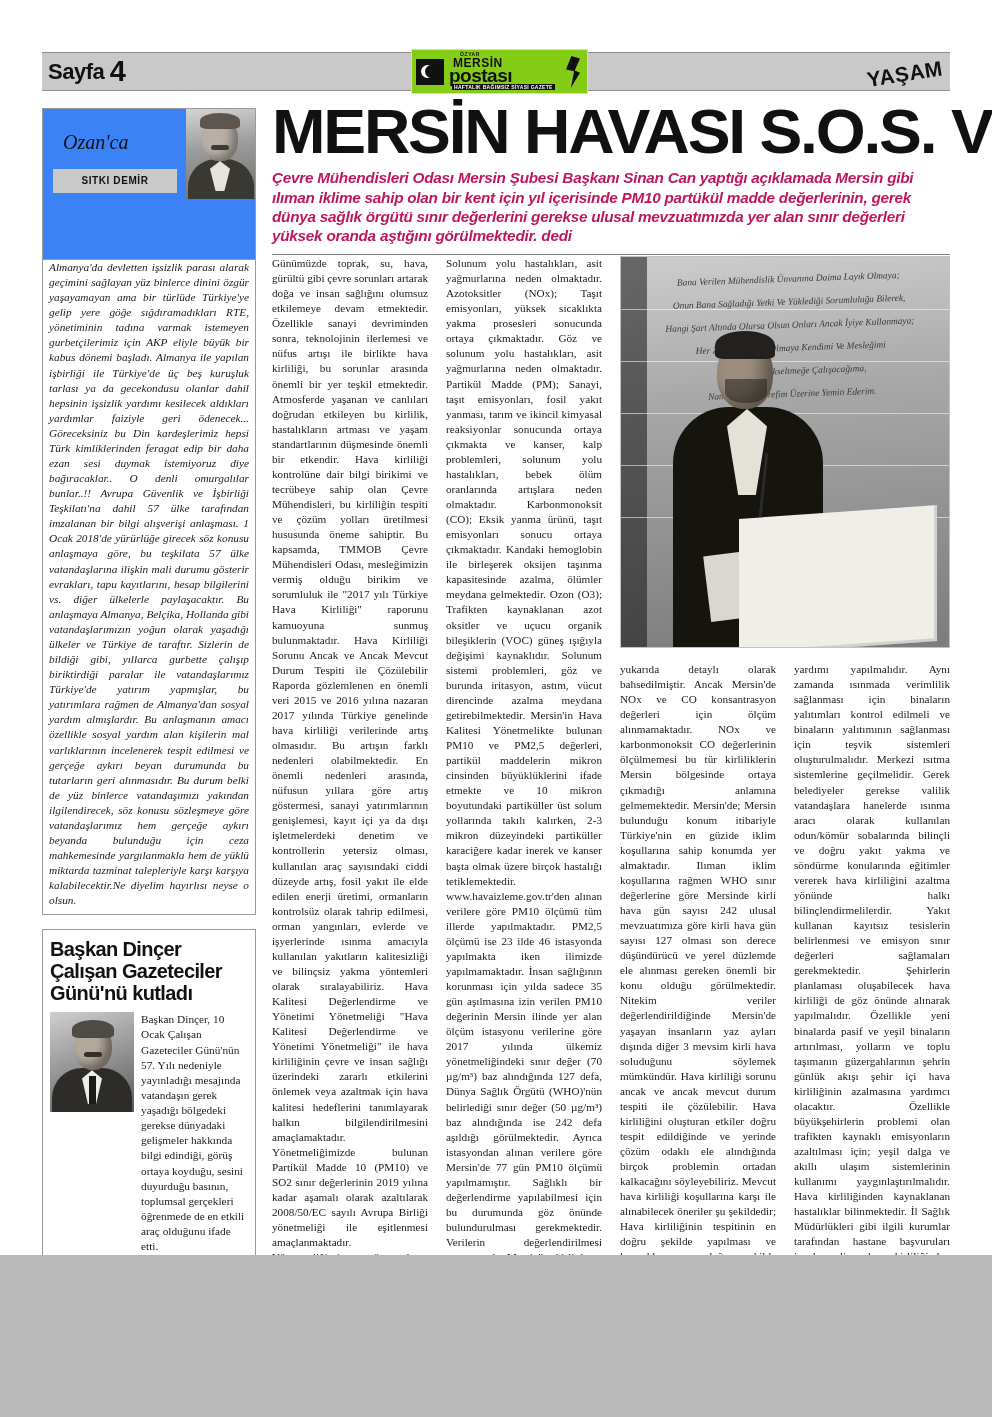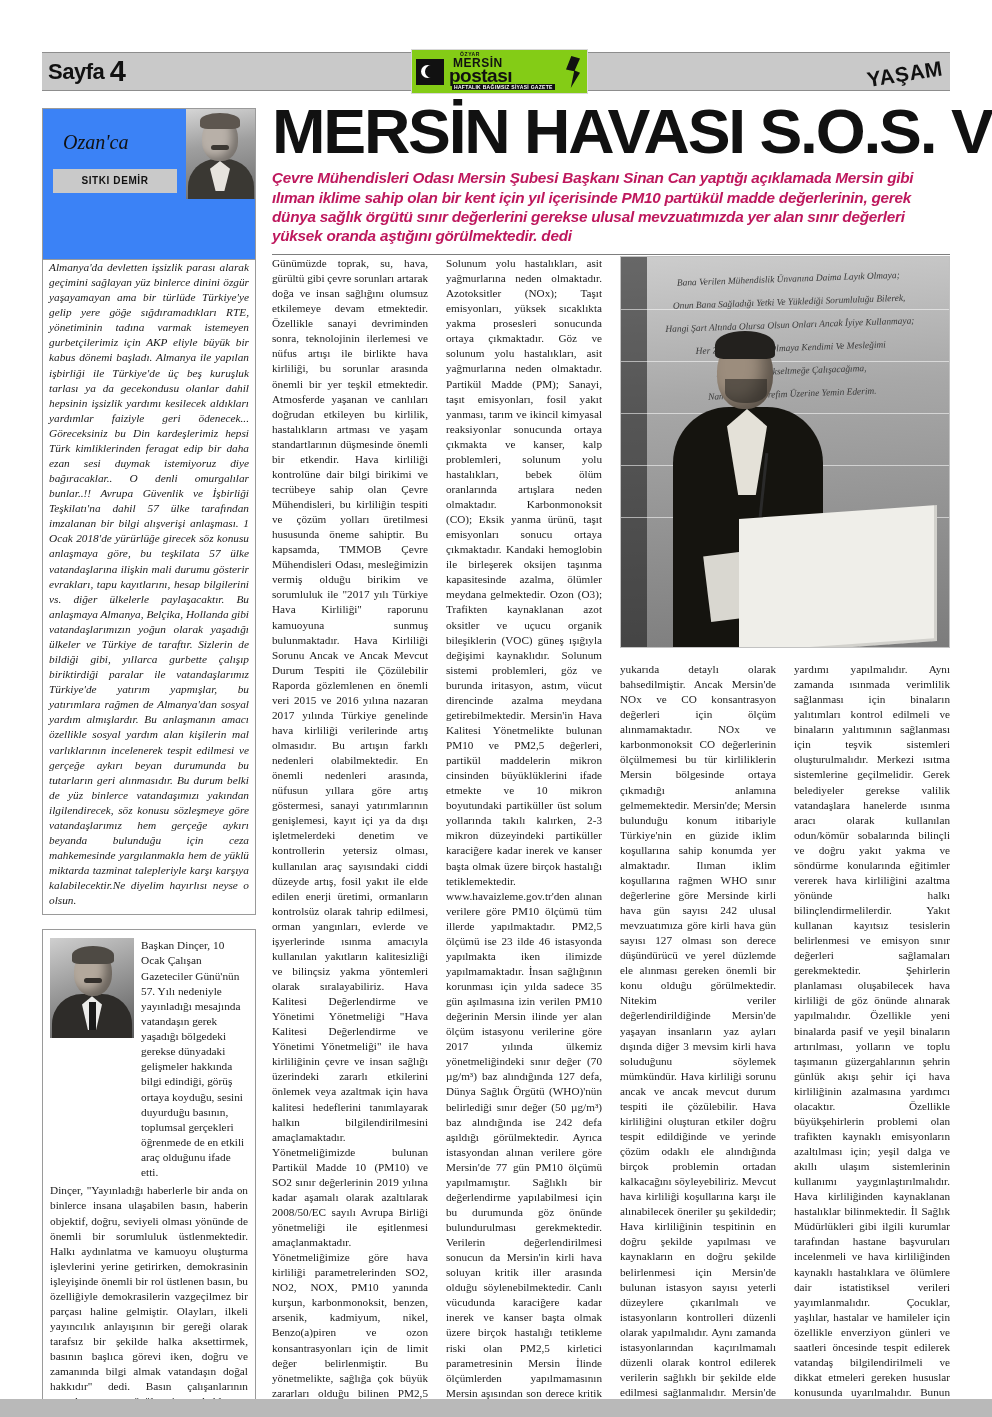--- a/index.html
+++ b/index.html
@@ -4,21 +4,21 @@
 <title>Mersin Postası - Sayfa 4</title>
 <style>
   html, body {
     margin: 0;
     padding: 0;
     background: #b9b9b9;
   }
   .page {
     position: relative;
     width: 992px;
-    height: 1399px;
+    height: 1255px;
     margin: 0 auto;
     background: #ffffff;
     font-family: "Liberation Serif", serif;
     overflow: hidden;
     box-sizing: border-box;
   }
 
   
   .topbar {
     position: absolute;
@@ -577,20 +577,21 @@
         <div class="hair"></div>
         <div class="must"></div>
       </div>
     </div>
 
     <div class="left-frame">
       <p class="col-body">Almanya'da devletten işsizlik parası alarak geçimini sağlayan yüz binlerce dinini özgür yaşayamayan ama bir türlüde Türkiye'ye gelip yere göğe sığdıramadıkları RTE, yönetiminin tadına varmak istemeyen gurbetçilerimiz için AKP eliyle büyük bir kabus dönemi başladı. Almanya ile yapılan işbirliği ile Türkiye'de üç beş kuruşluk tarlası ya da gecekondusu olanlar dahil hepsinin işsizlik yardımı kesilecek aldıkları yardımlar faiziyle geri ödenecek... Göreceksiniz bu Din kardeşlerimiz hepsi Türk kimliklerinden feragat edip bir daha ezan sesi duymak istemiyoruz diye bağıracaklar.. O denli omurgalılar bunlar..!! Avrupa Güvenlik ve İşbirliği Teşkilatı'na dahil 57 ülke tarafından imzalanan bir bilgi alışverişi anlaşması. 1 Ocak 2018'de yürürlüğe girecek söz konusu anlaşmaya göre, bu teşkilata 57 ülke vatandaşlarına ilişkin mali durumu gösterir evrakları, tapu kayıtlarını, hesap bilgilerini vs. diğer ülkelerle paylaşacaktır. Bu anlaşmaya Almanya, Belçika, Hollanda gibi vatandaşlarımızın yoğun olarak yaşadığı ülkeler ve Türkiye de taraftır. Sizlerin de bildiği gibi, yıllarca gurbette çalışıp biriktirdiği paralar ile vatandaşlarımız Türkiye'de yatırım yapmışlar, bu yatırımlara rağmen de Almanya'dan sosyal yardım almışlardır. Bu anlaşmanın amacı özellikle sosyal yardım alan kişilerin mal varlıklarının incelenerek tespit edilmesi ve gerçeğe aykırı beyan durumunda bu tutarların geri alınmasıdır. Bu durum belki de yüz binlerce vatandaşımızı yakından ilgilendirecek, söz konusu sözleşmeye göre vatandaşlarımız hem gerçeğe aykırı beyanda bulunduğu için ceza mahkemesinde yargılanmakla hem de yüklü miktarda tazminat talepleriyle karşı karşıya kalabilecektir.Ne diyelim hayırlısı neyse o olsun.</p>
     </div>
 
     <div class="story2">
+      <h2 class="story2-headline">Başkan Dinçer Çalışan Gazeteciler Günü'nü kutladı</h2>
       <div class="story2-top">
         <div class="portrait">
           <div class="p-suit"></div>
           <div class="p-shirt"></div>
           <div class="p-tie"></div>
           <div class="p-head"></div>
           <div class="p-hair"></div>
           <div class="p-must"></div>
         </div>
         <p class="story2-lead">Başkan Dinçer, 10 Ocak Çalışan Gazeteciler Günü'nün 57. Yılı nedeniyle yayınladığı mesajında vatandaşın gerek yaşadığı bölgedeki gerekse dünyadaki gelişmeler hakkında bilgi edindiği, görüş ortaya koyduğu, sesini duyurduğu basının, toplumsal gerçekleri öğrenmede de en etkili araç olduğunu ifade etti.</p>

